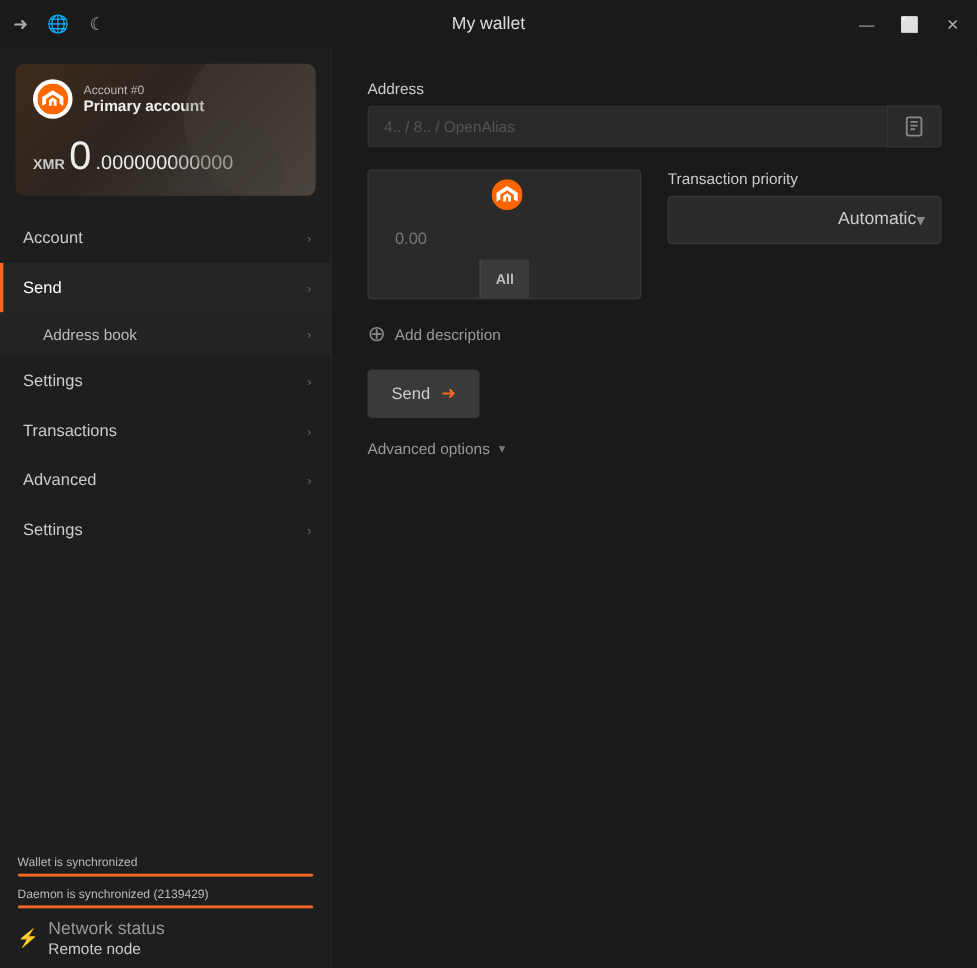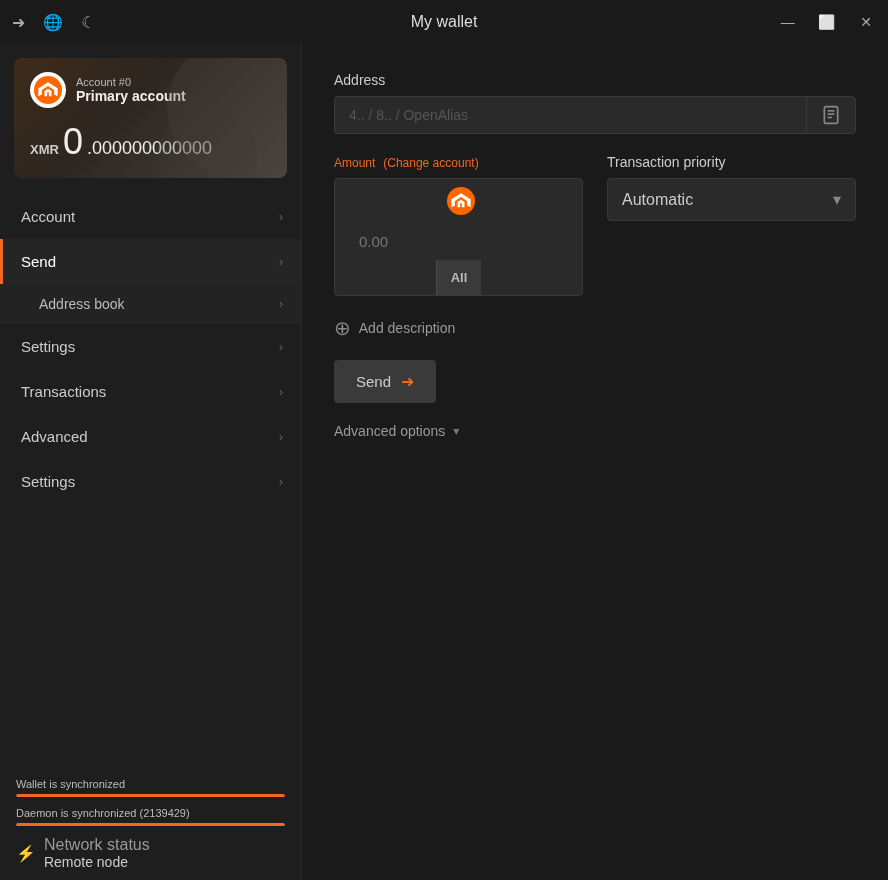--- a/index.html
+++ b/index.html
@@ -325,21 +325,21 @@
       font-weight: 700;
     }
     .priority-label {
       font-size: 14px;
       color: #ccc;
       margin-bottom: 8px;
     }
     .priority-dropdown {
       display: flex;
       align-items: center;
-      justify-content: space-between;
+      justify-content: flex-end;
       background: #2a2a2a;
       border: 1px solid #3a3a3a;
       border-radius: 4px;
       padding: 11px 14px;
       cursor: pointer;
     }
     
     .add-desc-row {
       display: flex;
       align-items: center;
@@ -497,24 +497,20 @@
           <rect x="4" y="2" width="16" height="20" rx="2"></rect>
           <line x1="8" y1="7" x2="16" y2="7"></line>
           <line x1="8" y1="11" x2="16" y2="11"></line>
           <line x1="8" y1="15" x2="13" y2="15"></line>
         </svg>
       </button>
     </div>
 
     <div class="two-col-row">
       <div class="amount-col">
-        <div class="amount-label">
-          <span>Amount</span>
-          <span style="color:#f26822;font-size:12px;margin-left:4px;">(Change account)</span>
-        </div>
         <div class="amount-input-row">
           <div class="amount-logo">
             <svg viewBox="0 0 64 64" xmlns="http://www.w3.org/2000/svg">
               <circle cx="32" cy="32" r="32" fill="#FF6600"></circle>
               <path d="M10 46V28L32 14l22 14v18l-8-4V32l-14-9-14 9v10z" fill="white"></path>
               <path d="M24 46V34l8-5 8 5v12h-6V38l-2-1.5L30 38v8z" fill="white"></path>
             </svg>
           </div>
           <input class="amount-input" type="text" placeholder="0.00" style="">
           <button class="all-btn">All</button>

